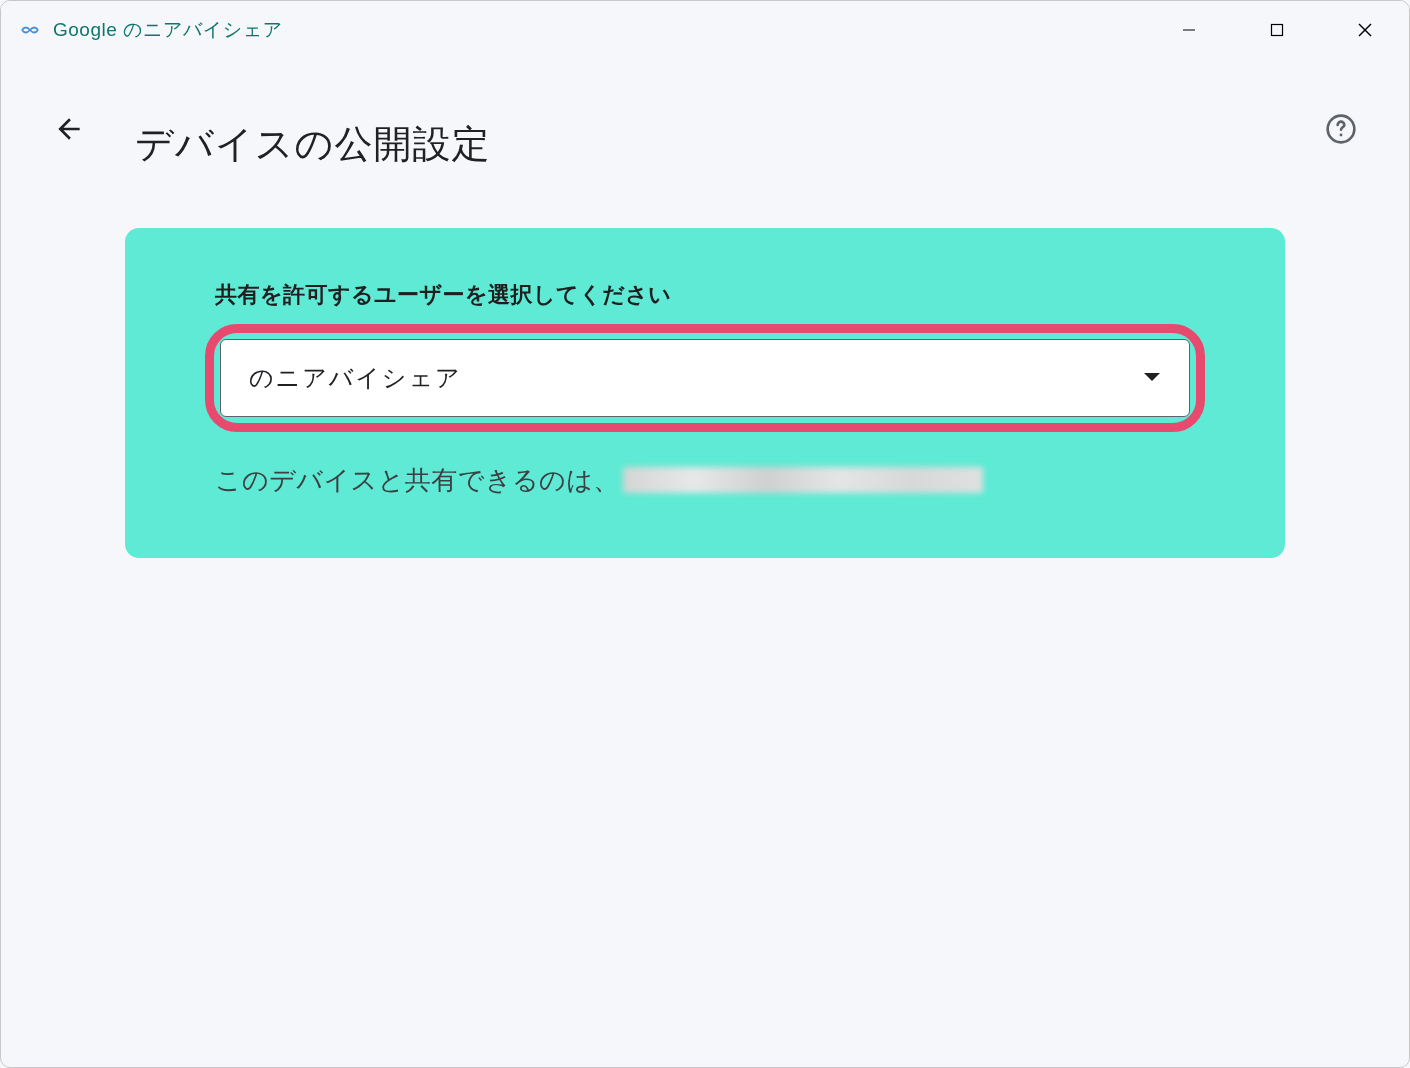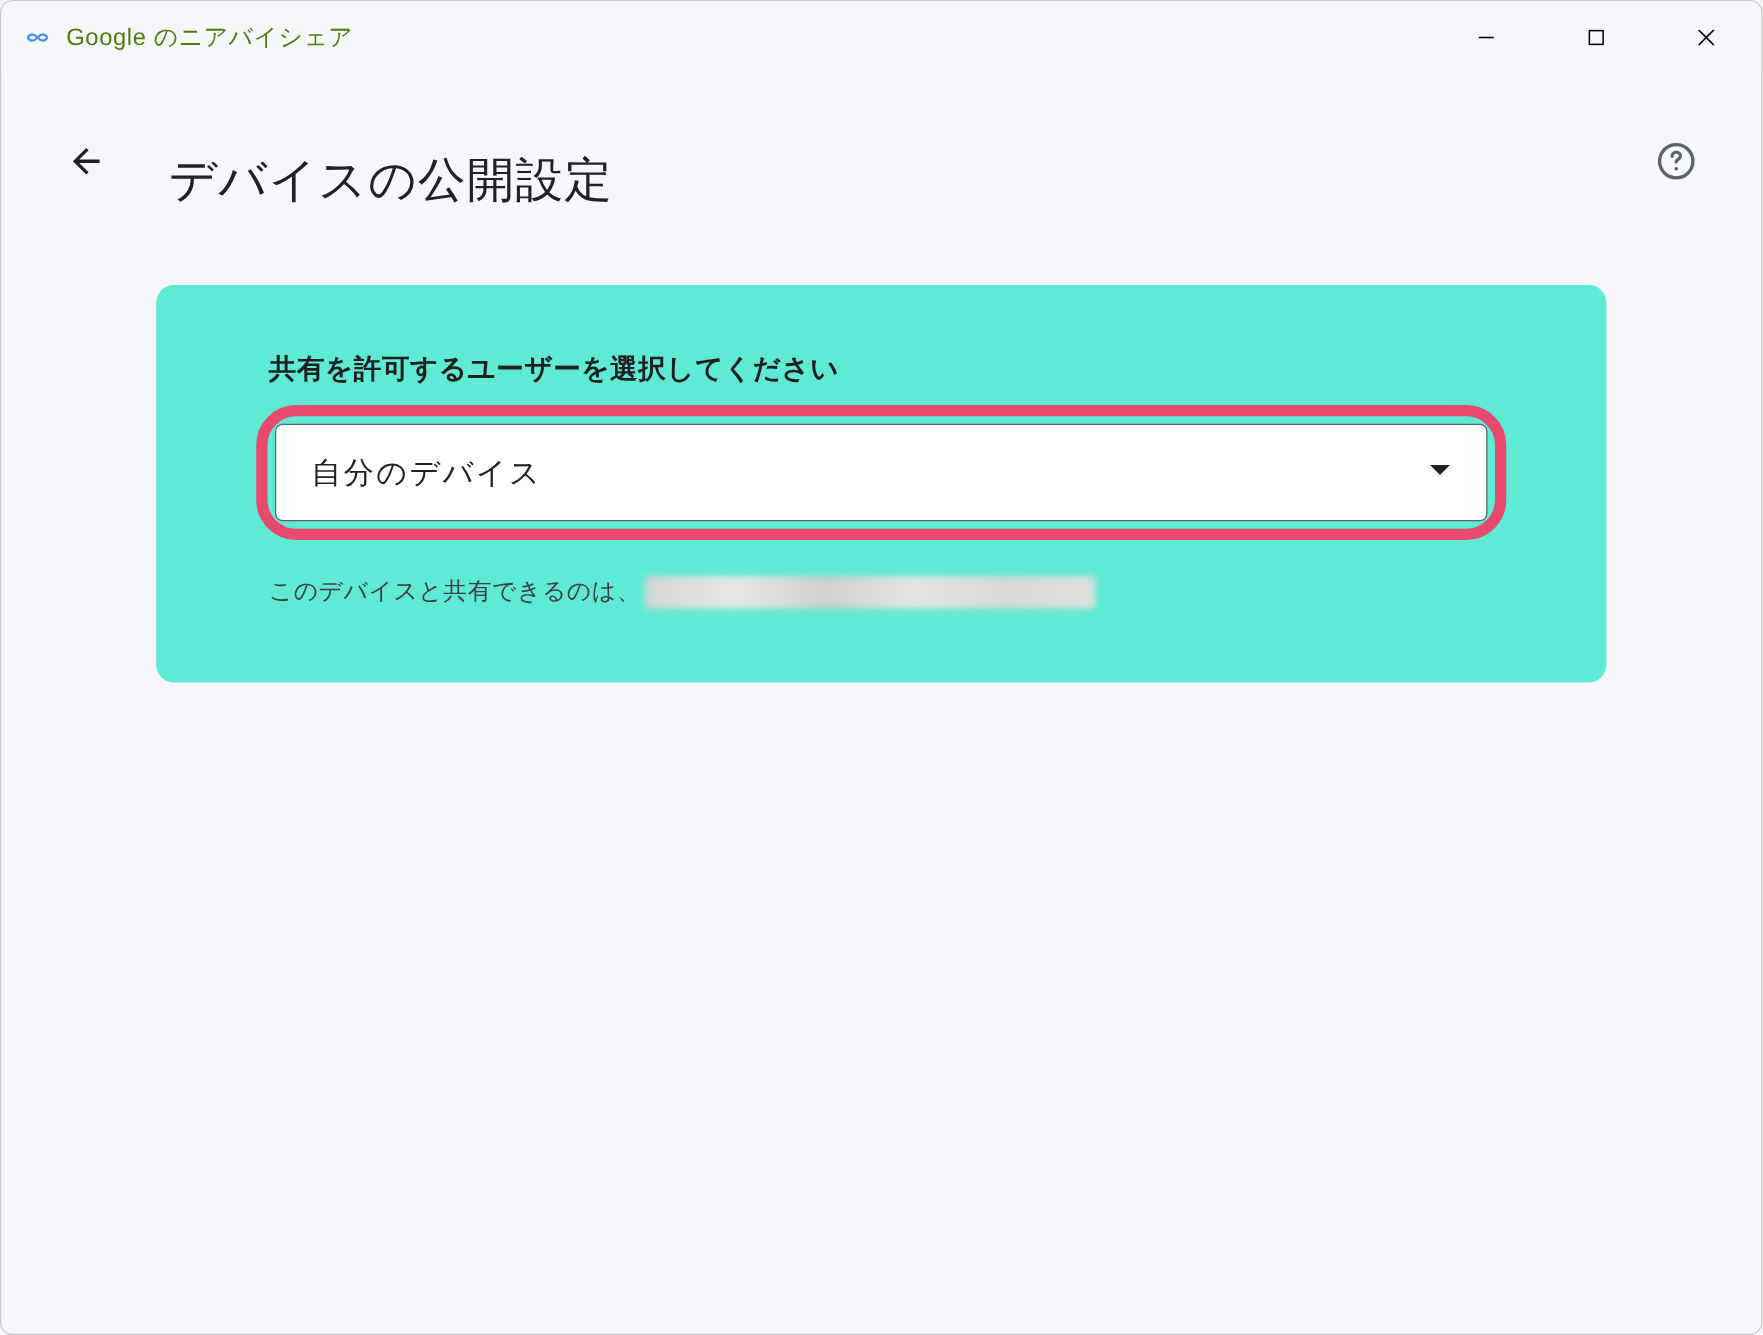--- a/index.html
+++ b/index.html
@@ -37,21 +37,21 @@
     .app-icon {
       width: 18px;
       height: 18px;
       display: flex;
       align-items: center;
       justify-content: center;
     }
     
     .app-title {
       font-size: 19px;
-      color: #4d7c0f;
+      color: #0f766e;
       letter-spacing: 0.5px;
     }
     
     .window-controls {
       display: flex;
       height: 100%;
     }
     
     .win-btn {
       width: 88px;
@@ -134,21 +134,21 @@
       background: #fff;
     }
     
     .dropdown-value {
       font-size: 24px;
       color: #202124;
       letter-spacing: 2px;
     }
     
     .description-text {
-      font-size: 19px;
+      font-size: 26px;
       color: #3c4043;
       line-height: 1.7;
       letter-spacing: 0.5px;
       margin-left: 10px;
     }
     
     .desc-line1 {
       display: flex;
       align-items: center;
       flex-wrap: wrap;
@@ -217,21 +217,21 @@
         <circle cx="12" cy="16.5" r="1.1" fill="#5f6368"></circle>
       </svg>
     </div>
   </div>
 
   <div class="card">
     <div class="section-label">共有を許可するユーザーを選択してください</div>
 
     <div class="dropdown-wrap">
       <div class="dropdown">
-        <span class="dropdown-value">自分のデバイス</span>
+        <span class="dropdown-value">のニアバイシェア</span>
         <span>
           <svg width="18" height="12" viewBox="0 0 18 12">
             <path d="M1 2 L9 10 L17 2 Z" fill="#202124"></path>
           </svg>
         </span>
       </div>
     </div>
 
     <div class="description-text">
       <div class="desc-line1">

